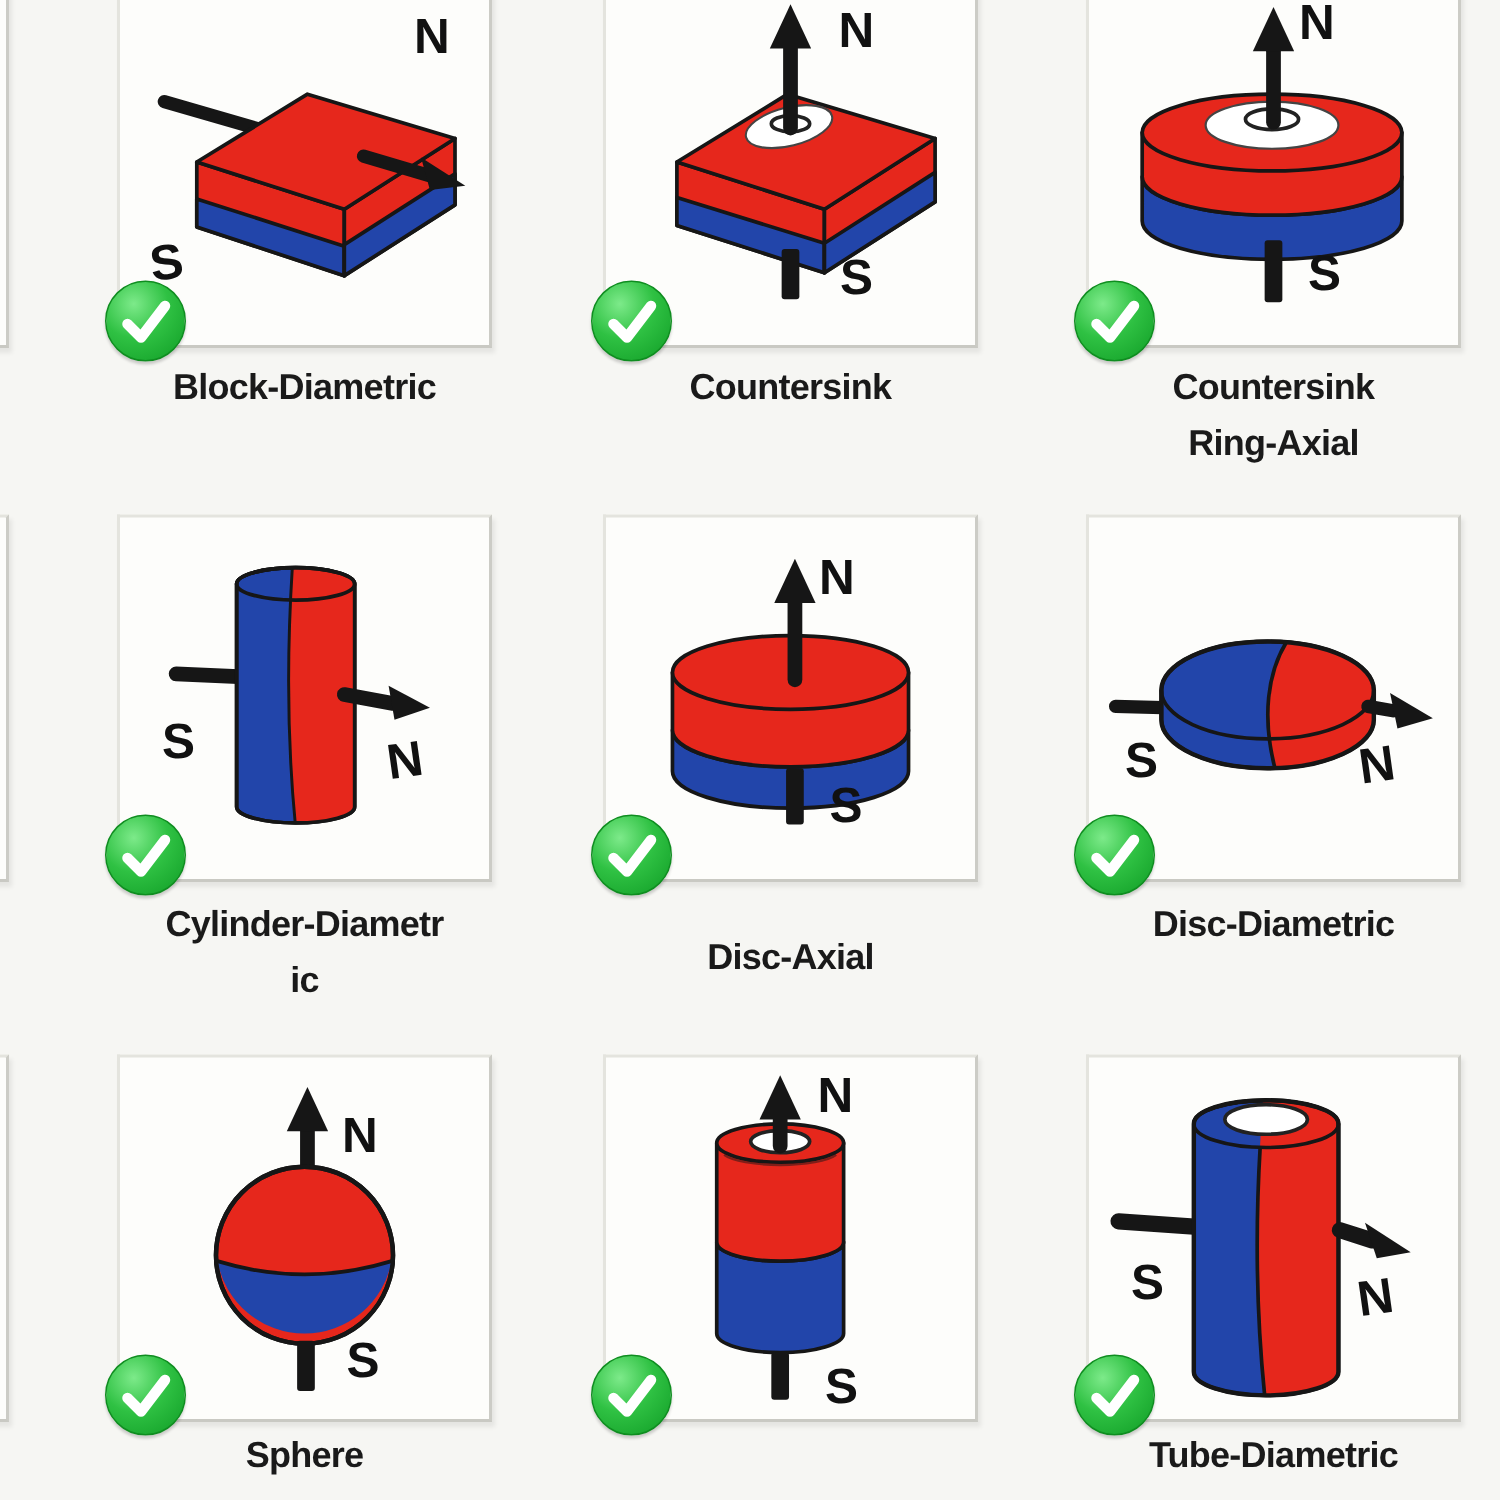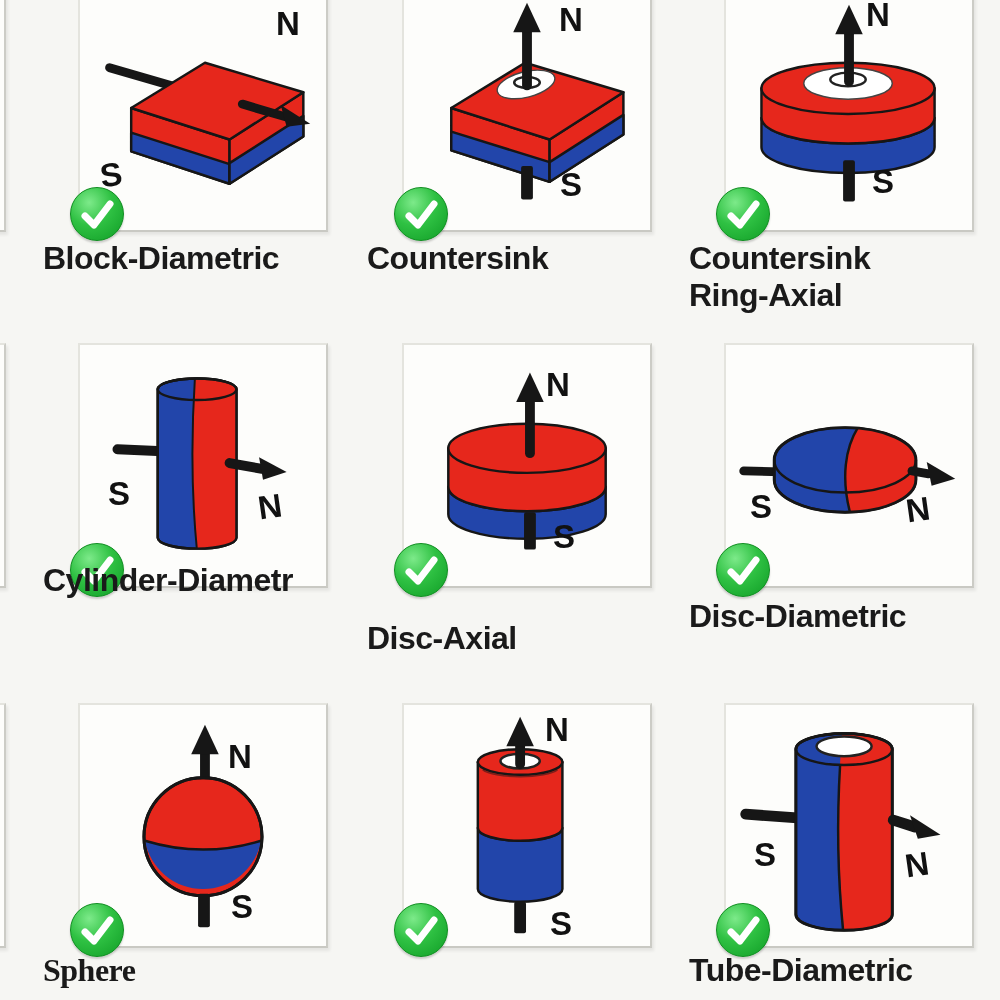--- a/index.html
+++ b/index.html
@@ -13,21 +13,21 @@
         border:2px solid #e4e4de;border-right-color:#ccccc6;border-bottom-color:#c9c9c3;
         box-shadow:2px 3px 3px rgba(0,0,0,0.07);}
   .art{position:absolute;left:0;top:0;width:246px;height:241px;}
   .pole{position:absolute;font-weight:bold;font-size:33px;line-height:33px;color:#111;
         font-family:"Liberation Sans",sans-serif;}
   .tilt{transform:rotate(-8deg);}
   .check{position:absolute;left:-10px;top:198px;width:52px;height:52px;border-radius:50%;
          background:radial-gradient(circle at 35% 28%, #7dea8a 0%, var(--check_green) 45%, #1cab31 78%, var(--check_green_dark) 100%);
          border:1px solid #0f8d20;box-shadow:0 2px 2px rgba(0,0,0,0.18);}
   .check svg{position:absolute;left:0;top:0;}
-  .type-label{position:absolute;width:320px;font-weight:bold;font-size:32px;
+  .type-label{position:absolute;width:320px;text-align:center;font-weight:bold;font-size:24px;
               line-height:37px;letter-spacing:-0.5px;color:var(--text);}
   .red{fill:var(--magnet_red);} .blue{fill:var(--magnet_blue);}
   .ol{stroke:var(--outline);stroke-width:2.5;stroke-linejoin:round;}
   .ol3{stroke:var(--outline);stroke-width:3;stroke-linejoin:round;}
   .noF{fill:none;}
   .ink{fill:var(--outline);stroke:none;}
   .shaft{stroke:var(--outline);stroke-linecap:round;fill:none;}
 </style>
 </head>
 <body>
@@ -130,22 +130,23 @@
       <path class="ink" d="M210,129 L182,114 L186,137 Z"></path>
     </svg>
     <span class="pole" style="left:28px;top:132px;">S</span>
     <span class="pole tilt" style="left:178px;top:145px;">N</span>
     <div class="check">
       <svg width="52" height="52" viewBox="0 0 52 52">
           <path d="M14,28 L23,37 L39,16" fill="none" stroke="#ffffff" stroke-width="7" stroke-linecap="round" stroke-linejoin="round"></path>
         </svg>
     </div>
   </div>
-  <div class="type-label" style="left:43px;top:562px;">
+  <div class="type-label" style="left:43px;top:598px;">
     <div>Cylinder-Diametr</div>
+    <div>ic</div>
   </div>
 
   <div class="card" style="left:402px;top:343px;">
     <svg class="art" viewBox="0 0 250 245">
       <path class="blue ol" d="M45,144 A80,25 0 0 0 205,144 L205,172 A80,25 0 0 1 45,172 Z"></path>
       <path class="red ol" d="M45,105 L45,144 A80,25 0 0 0 205,144 L205,105 Z"></path>
       <ellipse class="red ol" cx="125" cy="105" rx="80" ry="25"></ellipse>
       <line class="shaft" x1="128" y1="58" x2="128" y2="110" stroke-width="10"></line>
       <path class="ink" d="M128,28 L114,58 L142,58 Z"></path>
       <rect class="ink" x="122" y="170" width="12" height="38" rx="2"></rect>
@@ -205,21 +206,21 @@
       <rect class="ink" x="120" y="192" width="12" height="34" rx="2"></rect>
     </svg>
     <span class="pole" style="left:148px;top:35px;">N</span>
     <span class="pole" style="left:151px;top:185px;">S</span>
     <div class="check">
       <svg width="52" height="52" viewBox="0 0 52 52">
           <path d="M14,28 L23,37 L39,16" fill="none" stroke="#ffffff" stroke-width="7" stroke-linecap="round" stroke-linejoin="round"></path>
         </svg>
     </div>
   </div>
-  <div class="type-label" style="left:43px;top:952px;font-family:Liberation Serif, serif;">
+  <div class="type-label" style="left:43px;top:952px;">
     <div>Sphere</div>
     <div></div>
   </div>
 
   <div class="card" style="left:402px;top:703px;">
     <svg class="art" viewBox="0 0 250 245">
       <path class="blue ol" d="M75,125 A43,13 0 0 0 161,125 L161,187 A43,13 0 0 1 75,187 Z"></path>
       <path class="red ol" d="M75,58 L75,125 A43,13 0 0 0 161,125 L161,58 Z"></path>
       <ellipse class="red ol" cx="118" cy="58" rx="43" ry="13"></ellipse>
       <path class="noF" d="M80,66 A40,10 0 0 0 156,66" stroke="#161616" stroke-width="1.5" opacity="0.5"></path>

